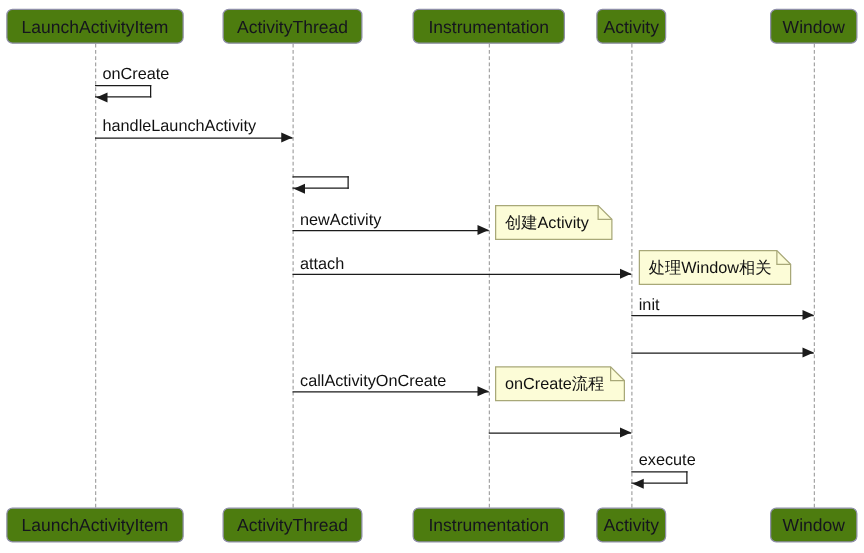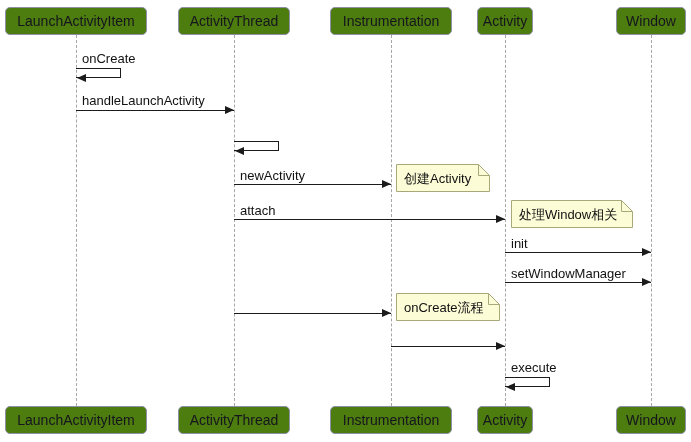--- a/index.html
+++ b/index.html
@@ -92,24 +92,24 @@
   <svg class="note" style="left:511px;top:200px" width="122" height="28">
     <path class="note-body" d="M0.5,0.5 H110.5 L121.5,11.5 V27.5 H0.5 Z"></path>
     <path class="note-fold" d="M110.5,0.5 V11.5 H121.5"></path>
     <text x="8" y="18.5">处理Window相关</text>
   </svg>
 
   <div class="mlabel" style="left:511px;top:236px">init</div>
   <div class="mline" style="left:505px;top:252px;width:146px"></div>
   <div class="ahead-r" style="left:642px;top:248px"></div>
 
-  <div class="mlabel" style="left:511px;top:266px">setWindowManager</div>
   <div class="mline" style="left:505px;top:282px;width:146px"></div>
   <div class="ahead-r" style="left:642px;top:278px"></div>
 
+  <div class="mlabel" style="left:240px;top:297px">callActivityOnCreate</div>
   <div class="mline" style="left:234px;top:313px;width:157px"></div>
   <div class="ahead-r" style="left:382px;top:309px"></div>
 
   <svg class="note" style="left:396px;top:293px" width="104" height="28">
     <path class="note-body" d="M0.5,0.5 H92.5 L103.5,11.5 V27.5 H0.5 Z"></path>
     <path class="note-fold" d="M92.5,0.5 V11.5 H103.5"></path>
     <text x="8" y="18.5">onCreate流程</text>
   </svg>
 
   <div class="mline" style="left:391px;top:346px;width:114px"></div>

